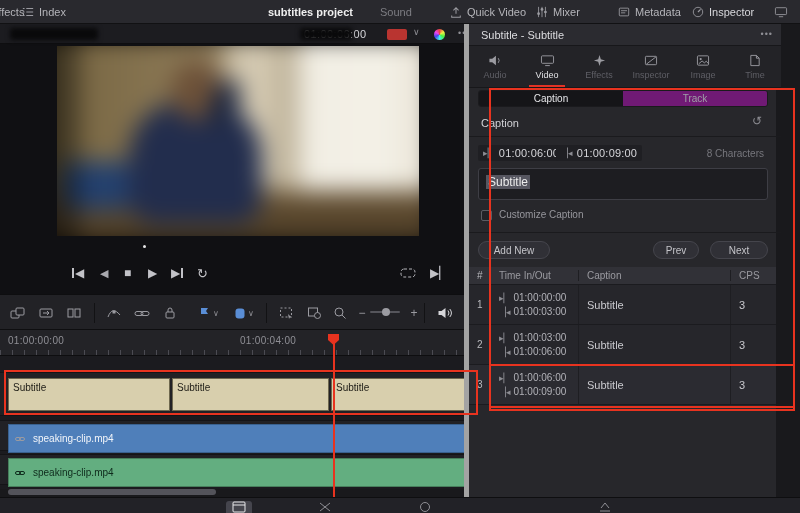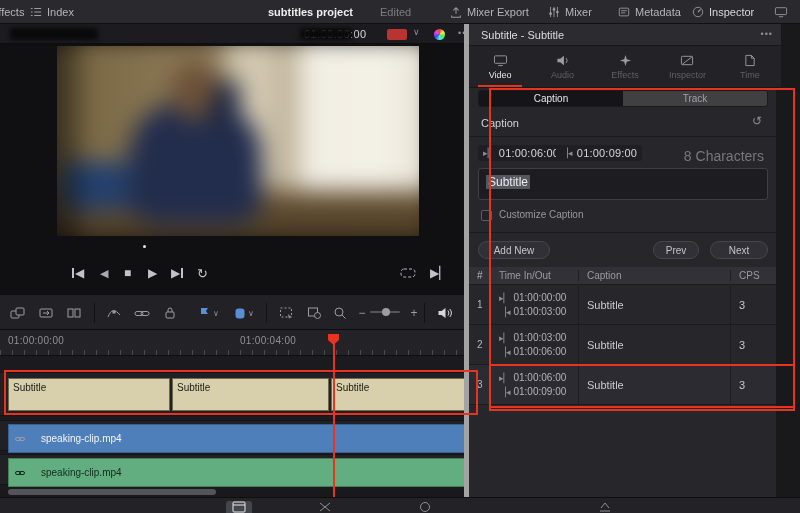--- a/index.html
+++ b/index.html
@@ -60,21 +60,21 @@
   .ruler{position:absolute;left:0;top:330px;width:488px;height:26px;background:#232327;
          border-bottom:1px solid #0e0e10;overflow:hidden}
   .ruler-label{position:absolute;top:5px;color:#8f8f95;font-size:10px;letter-spacing:.3px}
   .ruler-ticks{position:absolute;left:0;bottom:0;width:100%;height:5px;
       background-image:repeating-linear-gradient(90deg,#4b4b52 0 1px,transparent 1px 12px)}
   .tracks{position:absolute;left:0;top:356px;width:488px;height:133px;background:#1b1b1f}
   .lane{position:absolute;left:0;width:488px;background:#212125;border-top:1px solid #141417;border-bottom:1px solid #141417}
 
   .sub-clip{position:absolute;top:378px;height:33px;background:#d8cfad;border:1px solid #6e684f;
             color:#23211a;font-size:10px;padding:3px 4px;overflow:hidden}
-  .av-clip{position:absolute;height:29px;display:flex;align-items:center;gap:16px;
+  .av-clip{position:absolute;height:29px;display:flex;align-items:center;gap:8px;
            font-size:10px;padding:0 6px;overflow:hidden}
   .clip-video{top:424px;background:#4f7fba;border:1px solid #39618f;color:#f2f5fa}
   .clip-audio{top:458px;background:#63ae80;border:1px solid #477f5c;color:#0f2b1c}
 
   .hscroll{position:absolute;left:8px;top:489px;width:208px;height:6px;background:#53535a;border-radius:3px}
   .vscroll{position:absolute;left:479px;top:362px;width:5px;height:122px;background:#46464c;border-radius:3px}
 
   
   .bottombar{position:absolute;left:0;top:497px;width:800px;height:16px;background:#222227;
              border-top:1px solid #0e0e10;z-index:5}
@@ -94,30 +94,30 @@
              border-bottom:1px solid #17171a;background:#232327}
   .itab{position:relative;flex:1;display:flex;flex-direction:column;align-items:center;
         justify-content:center;gap:3px;color:#5f5f66;font-size:9px}
   .itab.active{color:#e2e2e5}
   .itab.active::after{content:"";position:absolute;left:15%;bottom:0;width:70%;height:2px;background:#e23325}
 
   .seg{position:absolute;left:9px;top:66px;width:290px;height:17px;display:flex;border-radius:3px;overflow:hidden;
        border:1px solid #1a1a1d}
   .seg-btn{flex:1;display:flex;align-items:center;justify-content:center;font-size:10px}
   .seg-on{background:#151518;color:#e6e6e9}
-  .seg-off{background:#404040;color:#9fa0a6}
+  .seg-off{background:#701a75;color:#9fa0a6}
 
   .cap-hdr{position:absolute;left:12px;top:93px;color:#d2d2d6;font-size:11px}
   .cap-reset{position:absolute;right:14px;top:90px;color:#8c8c92;font-size:12px}
   .hline{position:absolute;left:0;width:312px;height:1px;background:#1a1a1d}
 
   .tcfield{position:absolute;top:121px;height:16px;display:flex;align-items:center;gap:4px;
            background:#1f1f23;border-radius:2px;padding:0 5px;color:#d6d6da;font-size:11px;letter-spacing:.2px}
   .tc-ico{color:#8c8c92;font-size:9px}
-  .chars{position:absolute;right:12px;top:124px;color:#77777d;font-size:14px}
+  .chars{position:absolute;right:12px;top:124px;color:#77777d;font-size:10px}
 
   .captext{position:absolute;left:9px;top:144px;width:290px;height:32px;background:#1d1d21;
            border:1px solid #3e3e45;border-radius:3px;padding:6px 7px;font-size:12px;color:#ececec}
   .captext .sel{background:#565660;padding:0 2px}
 
   .chk{position:absolute;left:12px;top:186px;width:11px;height:11px;background:#222226;
        border:1px solid #5c5c63;border-radius:2px}
   .chk-label{position:absolute;left:30px;top:185px;color:#97979d;font-size:10px}
 
   .pill{position:absolute;top:217px;height:18px;border-radius:9px;background:#303036;border:1px solid #45454c;
@@ -148,43 +148,43 @@
 </style>
 </head>
 <body>
 
 <div class="app">
 
   <div class="topbar">
     <div class="tb-item" style="left:-9px">
       <span>Effects</span>
     </div>
-    <div class="tb-item" style="left:30px">
+    <div class="tb-item" style="left:22px">
       <span class="ico">
         <svg width="12" height="12" viewBox="0 0 14 14">
             <path d="M1 3h2M1 7h2M1 11h2M5 3h8M5 7h8M5 11h8" stroke="currentColor" stroke-width="1.2" fill="none"></path>
           </svg>
       </span>
       <span>Index</span>
     </div>
     <div class="tb-item tb-title" style="left:268px">
       <span>subtitles project</span>
     </div>
     <div class="tb-item tb-muted" style="left:380px">
-      <span>Edited</span>
+      <span>Sound</span>
     </div>
     <div class="tb-item" style="left:450px">
       <span class="ico">
         <svg width="12" height="12" viewBox="0 0 14 14">
             <path d="M7 2v7M4 5l3-3 3 3M2 11v2h10v-2" stroke="currentColor" stroke-width="1.2" fill="none"></path>
           </svg>
       </span>
-      <span>Mixer Export</span>
-    </div>
-    <div class="tb-item" style="left:548px">
+      <span>Quick Video</span>
+    </div>
+    <div class="tb-item" style="left:536px">
       <span class="ico">
         <svg width="12" height="12" viewBox="0 0 14 14">
             <path d="M3 1v12M7 1v12M11 1v12" stroke="currentColor" fill="none"></path>
             <circle cx="3" cy="9" r="1.6" fill="currentColor"></circle>
             <circle cx="7" cy="4" r="1.6" fill="currentColor"></circle>
             <circle cx="11" cy="7" r="1.6" fill="currentColor"></circle>
           </svg>
       </span>
       <span>Mixer</span>
     </div>
@@ -442,54 +442,64 @@
     </div>
   </div>
 
   <div class="inspector">
     <div class="insp-header">
       <div class="insp-title">Subtitle - Subtitle</div>
       <div class="insp-dots">•••</div>
     </div>
 
     <div class="insp-tabs">
+      <div class="itab">
+        <span class="ico">
+          <svg width="14" height="13" viewBox="0 0 15 14">
+              <path d="M1.5 5h3l4-3v10l-4-3h-3z" fill="currentColor"></path>
+              <path d="M11 4.5a4 4 0 0 1 0 5" stroke="currentColor" fill="none"></path>
+            </svg>
+        </span>
+        <span>Audio</span>
+      </div>
       <div class="itab active">
         <span class="ico">
           <svg width="15" height="13" viewBox="0 0 16 14">
               <rect x="1.5" y="2" width="13" height="8" rx="1" stroke="currentColor" fill="none"></rect>
               <path d="M5.5 12.5h5" stroke="currentColor"></path>
             </svg>
         </span>
         <span>Video</span>
       </div>
       <div class="itab">
         <span class="ico">
-          <svg width="14" height="13" viewBox="0 0 15 14">
-              <path d="M1.5 5h3l4-3v10l-4-3h-3z" fill="currentColor"></path>
-              <path d="M11 4.5a4 4 0 0 1 0 5" stroke="currentColor" fill="none"></path>
-            </svg>
-        </span>
-        <span>Audio</span>
-      </div>
-      <div class="itab">
-        <span class="ico">
           <svg width="13" height="13" viewBox="0 0 14 14">
               <path d="M7 1l1.4 4.6L13 7l-4.6 1.4L7 13 5.6 8.4 1 7l4.6-1.4z" fill="currentColor"></path>
             </svg>
         </span>
         <span>Effects</span>
       </div>
       <div class="itab">
         <span class="ico">
           <svg width="14" height="13" viewBox="0 0 15 14">
               <rect x="1.5" y="2.5" width="12" height="9" rx="1" stroke="currentColor" fill="none"></rect>
               <path d="M13 3L2.5 11" stroke="currentColor"></path>
             </svg>
         </span>
         <span>Inspector</span>
+      </div>
+      <div class="itab">
+        <span class="ico">
+          <svg width="14" height="13" viewBox="0 0 15 14">
+              <rect x="1.5" y="2" width="12" height="10" rx="1" stroke="currentColor" fill="none"></rect>
+              <circle cx="5" cy="5.5" r="1.2" fill="currentColor"></circle>
+              <path d="M3 10.5l3.5-3 2.5 2 2-1.7 2.5 2.7" stroke="currentColor" fill="none"></path>
+            </svg>
+        </span>
+        <span>Image</span>
       </div>
       <div class="itab">
         <span class="ico">
           <svg width="12" height="13" viewBox="0 0 12 14">
               <path d="M1.5 1.5h6l3 3v8h-9z" stroke="currentColor" fill="none"></path>
               <path d="M7.5 1.5v3h3" stroke="currentColor" fill="none"></path>
             </svg>
         </span>
         <span>Time</span>
       </div>

